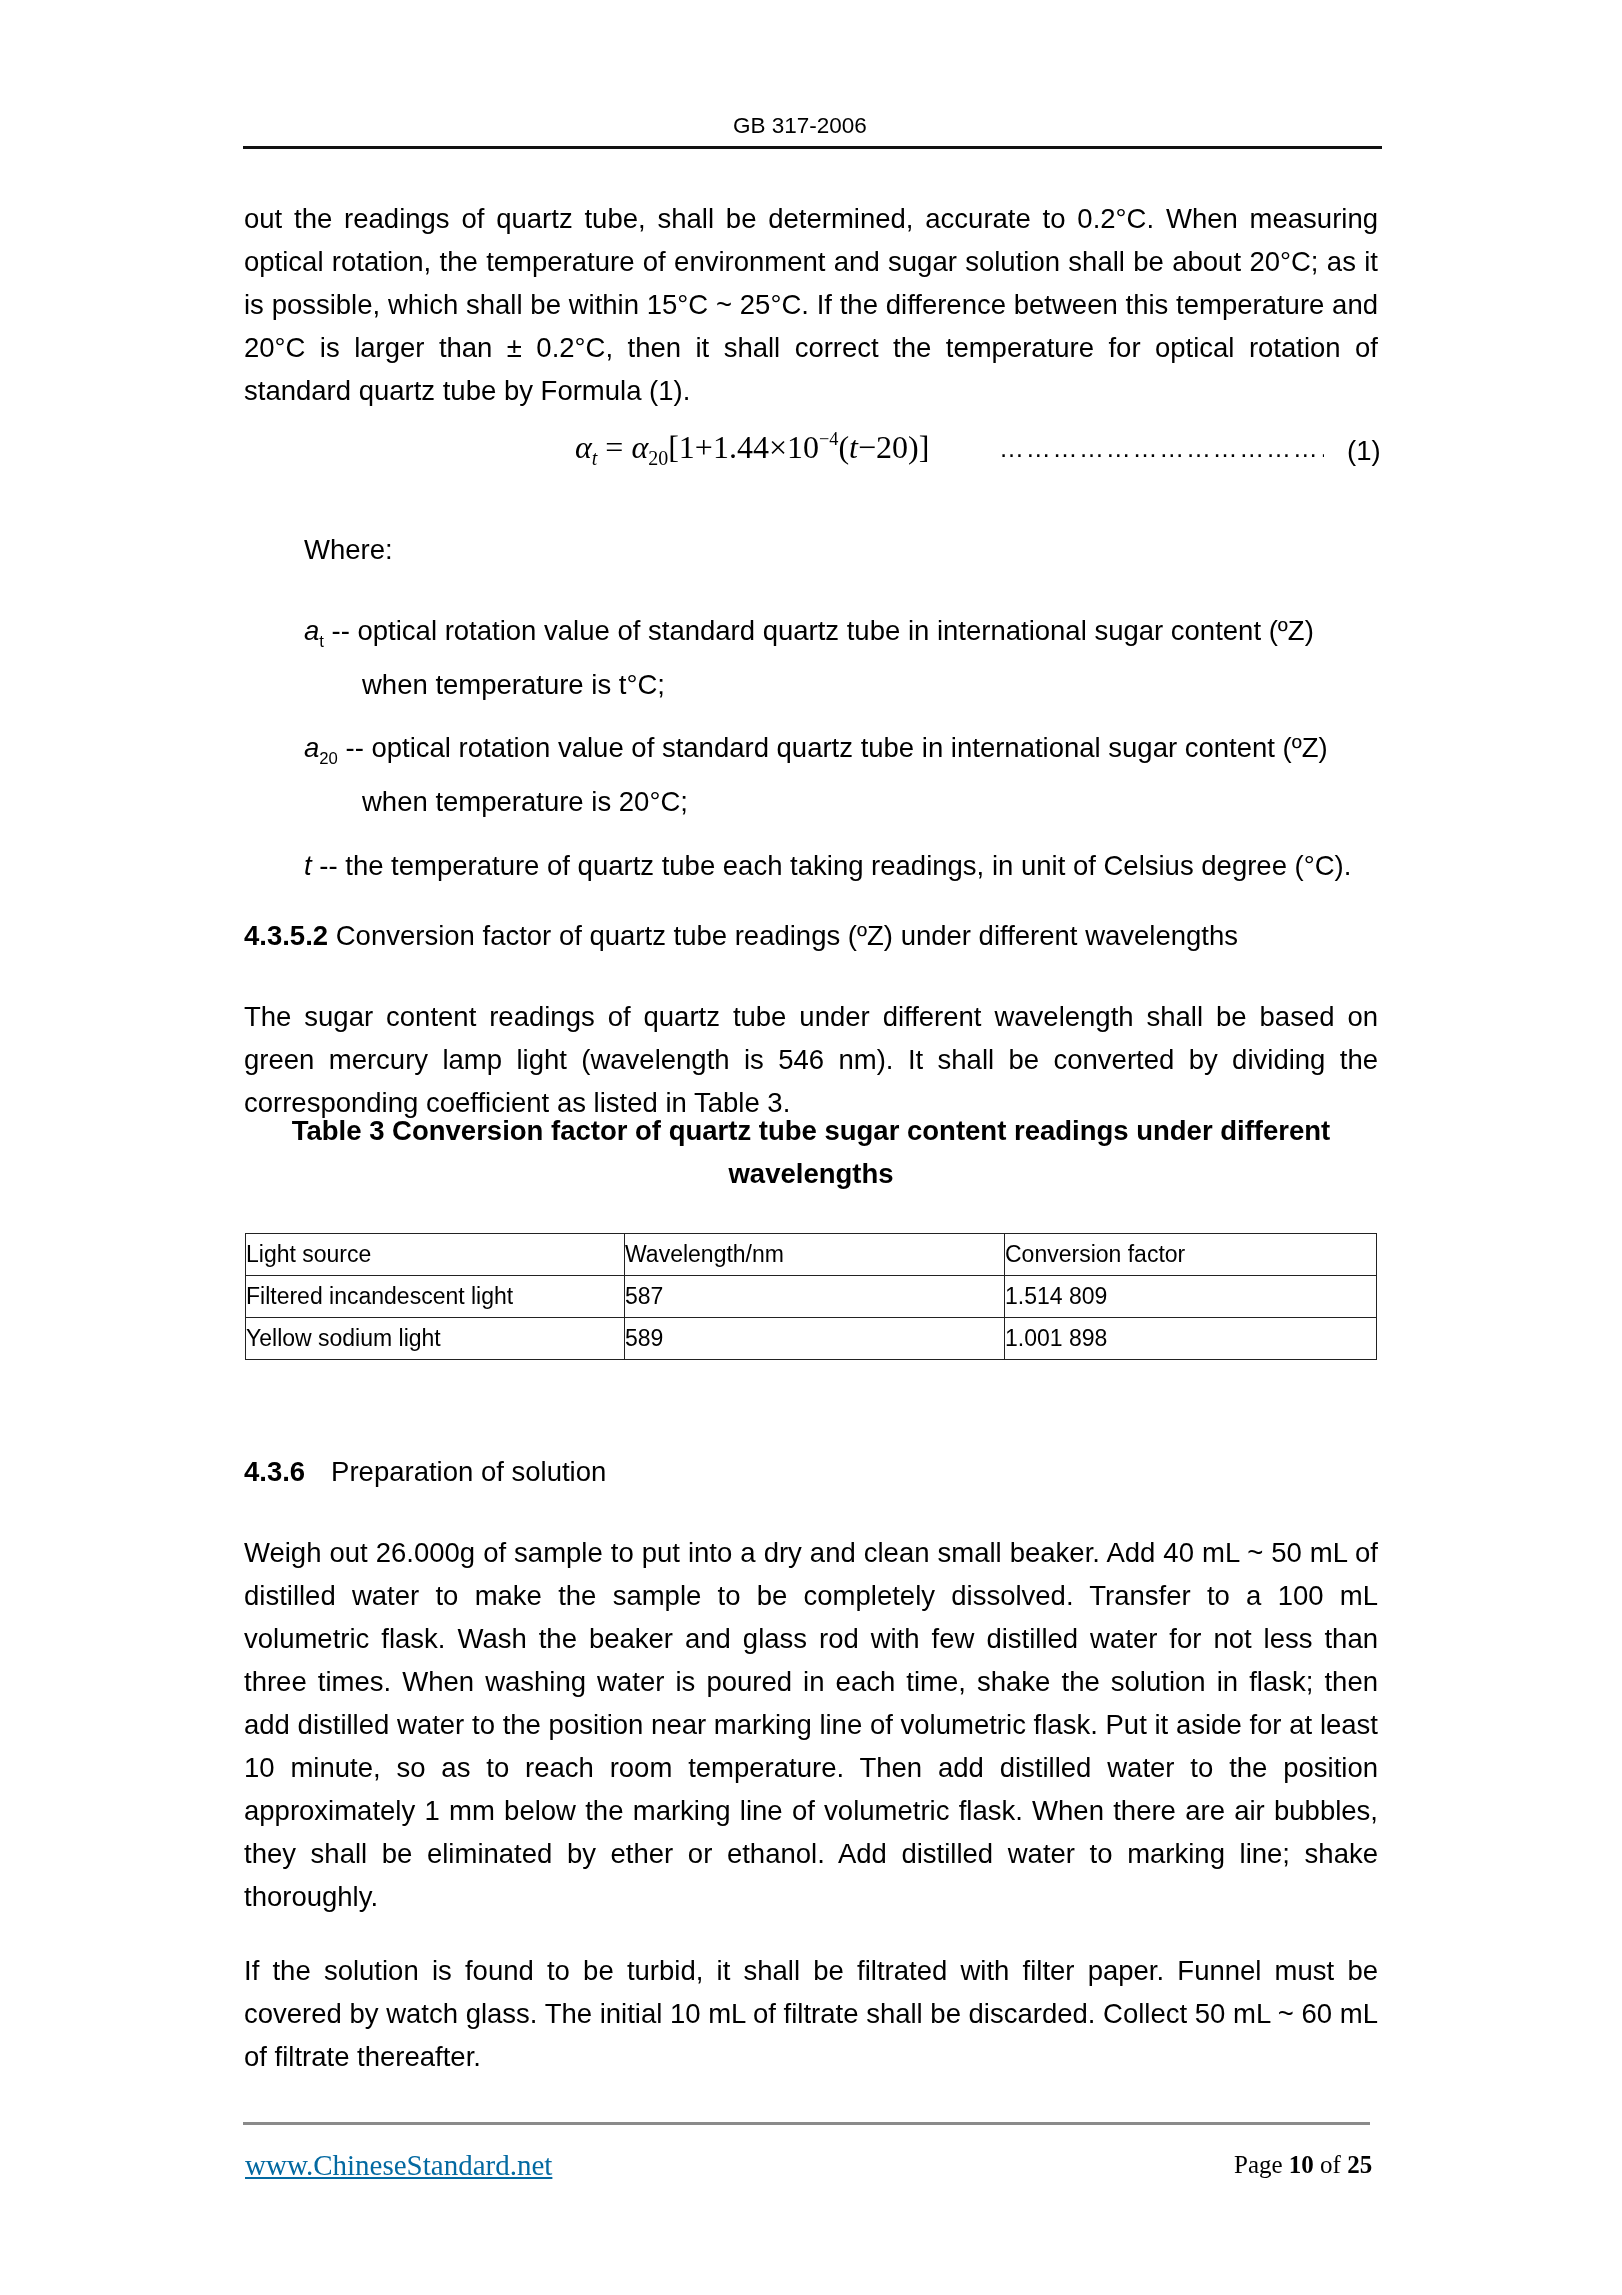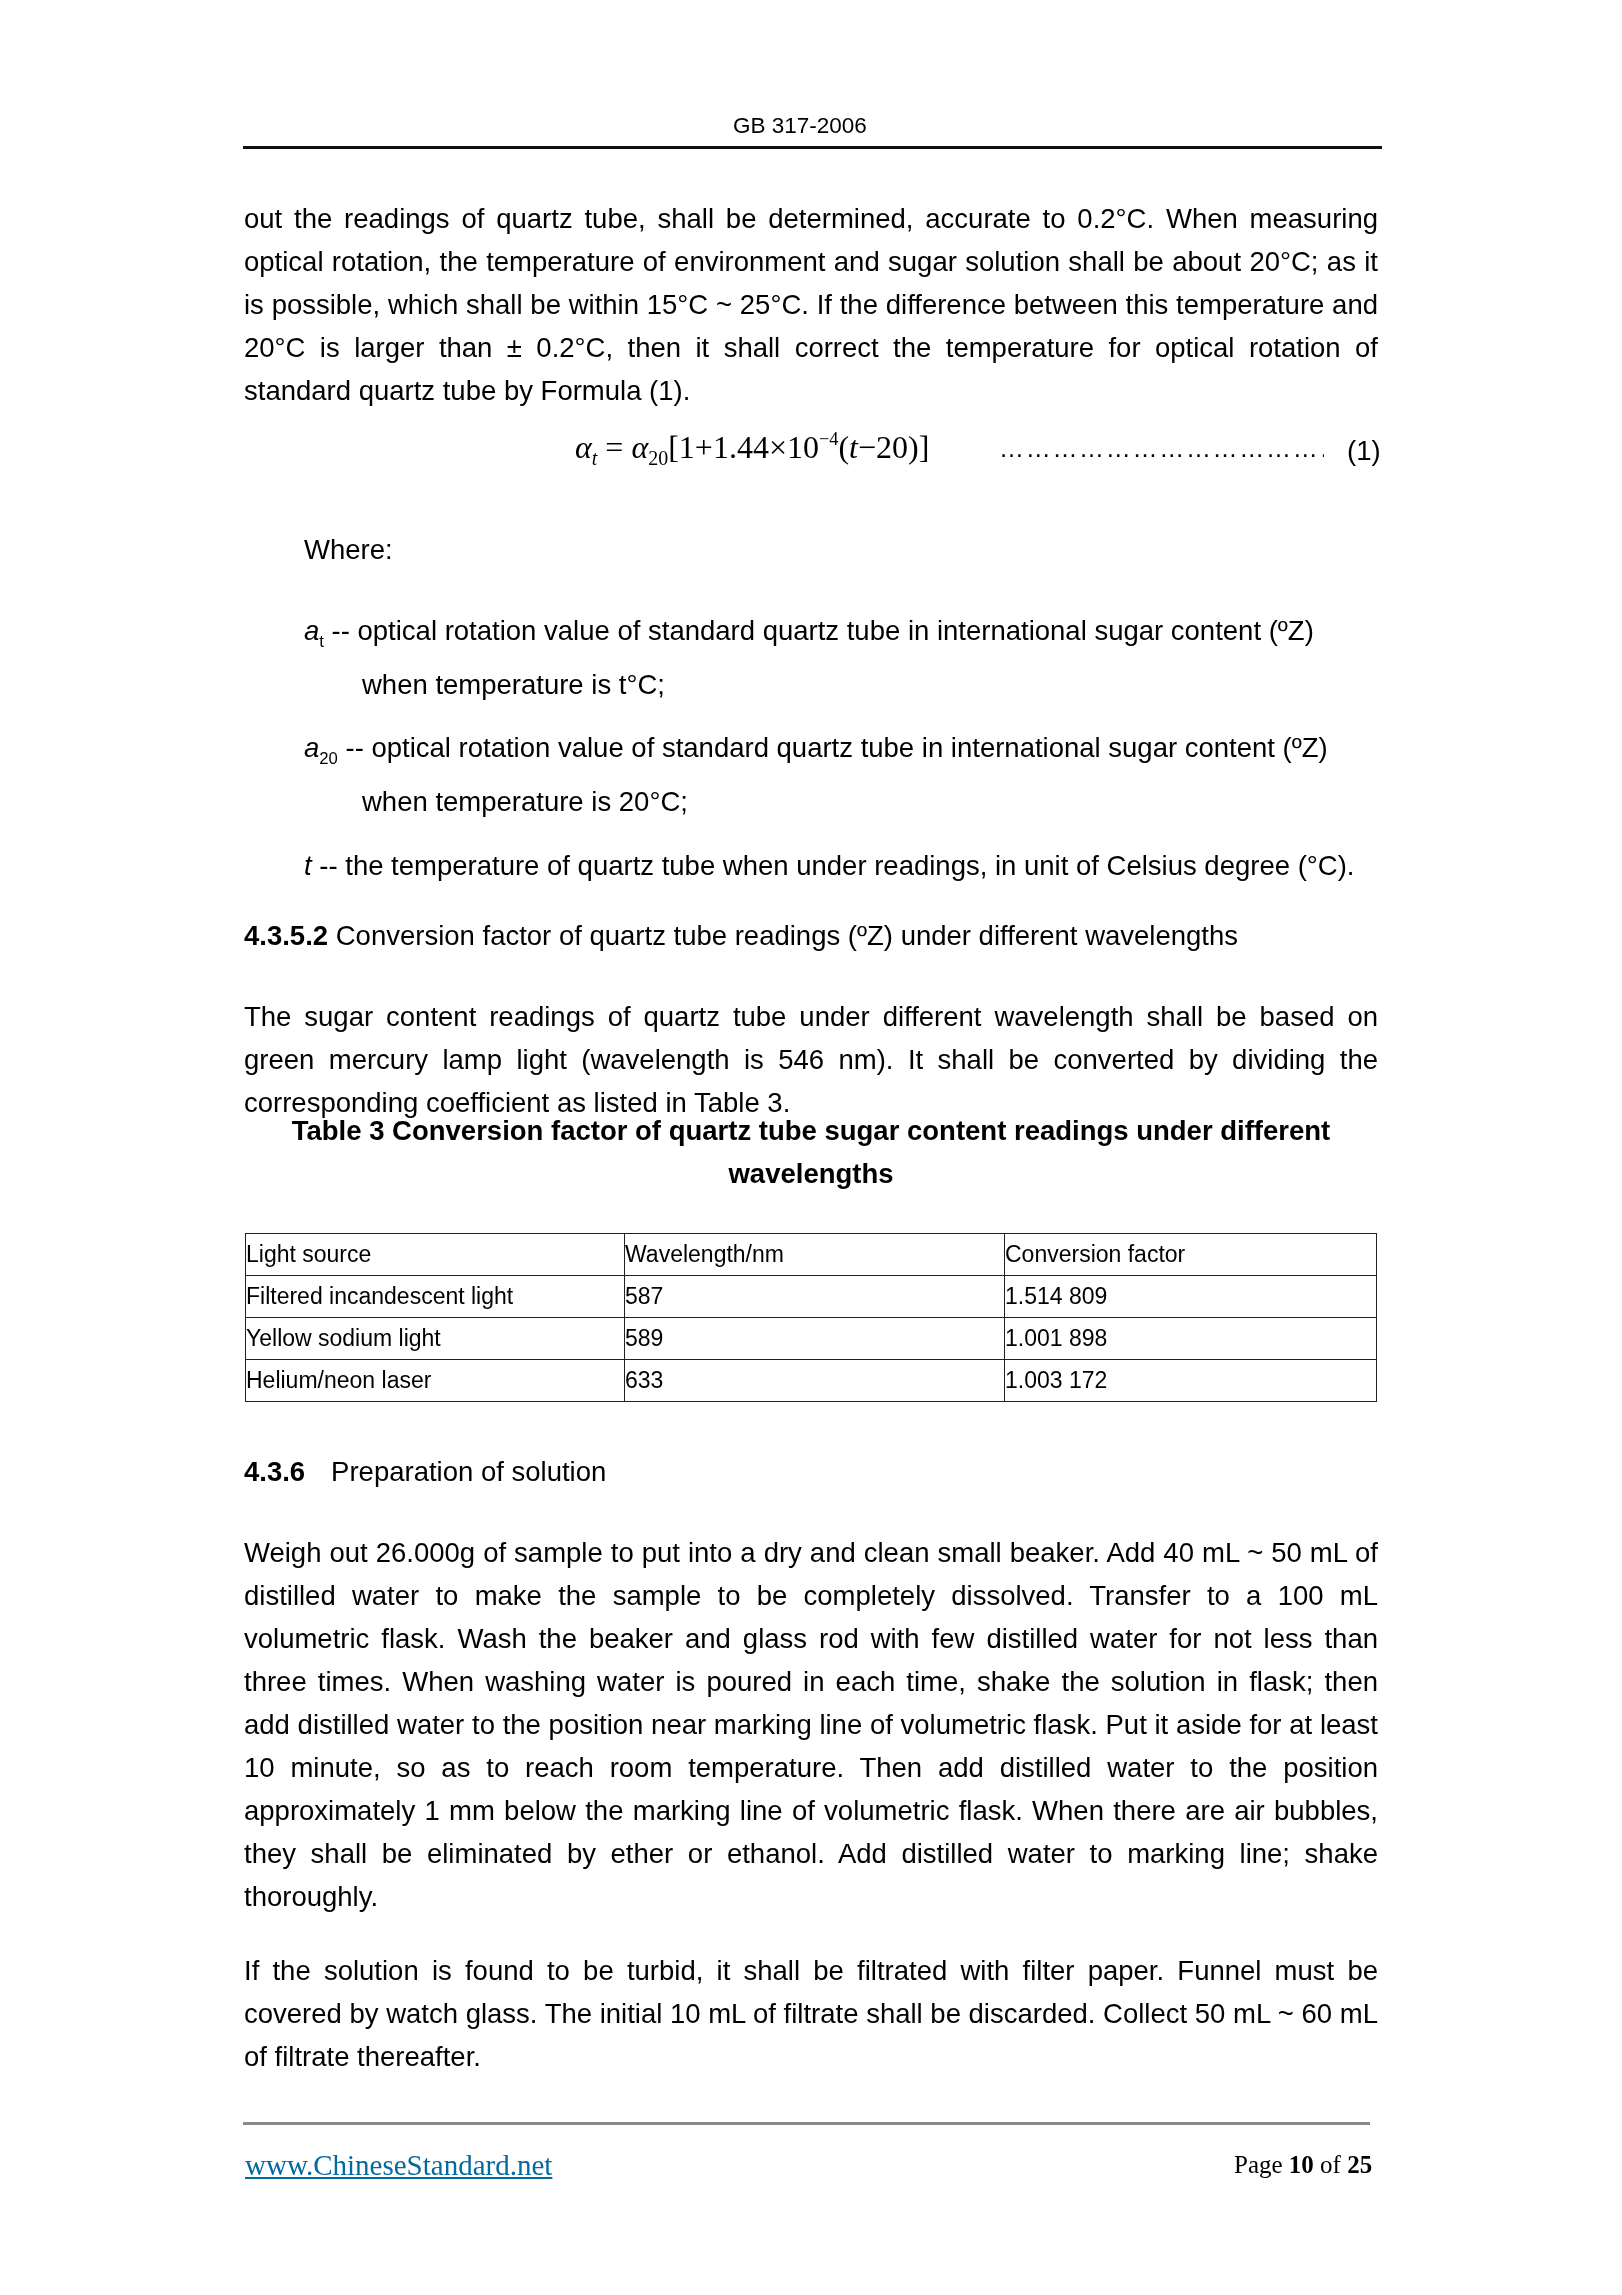--- a/index.html
+++ b/index.html
@@ -49,21 +49,21 @@
   <span class="sym">a</span><sub style="font-size:16.7px;">t</sub><span> -- optical rotation value of standard quartz tube in international sugar content (ºZ)</span>
   <span class="cont">when temperature is t°C;</span>
 </div>
 
 <div class="abs def" style="top:726px;">
   <span class="sym">a</span><sub style="font-size:16.7px;">20</sub><span> -- optical rotation value of standard quartz tube in international sugar content (ºZ)</span>
   <span class="cont">when temperature is 20°C;</span>
 </div>
 
 <div class="abs def" style="top:844px;">
-  <span class="sym">t</span><span> -- the temperature of quartz tube when under readings, in unit of Celsius degree (°C).</span>
+  <span class="sym">t</span><span> -- the temperature of quartz tube each taking readings, in unit of Celsius degree (°C).</span>
 </div>
 
 <div class="abs heading" style="top:920px;">
   <b>4.3.5.2</b>
   <span>Conversion factor of quartz tube readings (ºZ) under different wavelengths</span>
 </div>
 
 <div class="abs para" style="top:995px;">The sugar content readings of quartz tube under different wavelength shall be based on green mercury lamp light (wavelength is 546 nm). It shall be converted by dividing the corresponding coefficient as listed in Table 3.</div>
 
 <div class="abs table-title">Table 3    Conversion factor of quartz tube sugar content readings under different wavelengths</div>
@@ -78,25 +78,20 @@
   <tr>
     <td>Filtered incandescent light</td>
     <td>587</td>
     <td>1.514 809</td>
   </tr>
   <tr>
     <td>Yellow sodium light</td>
     <td>589</td>
     <td>1.001 898</td>
   </tr>
-  <tr>
-    <td>Helium/neon laser</td>
-    <td>633</td>
-    <td>1.003 172</td>
-  </tr>
 </tbody>
   </table>
 
 <div class="abs heading" style="top:1456px;">
   <b>4.3.6</b>
   <span style="margin-left:18.3px;">Preparation of solution</span>
 </div>
 
 <div class="abs para" style="top:1531px;">Weigh out 26.000g of sample to put into a dry and clean small beaker. Add 40 mL ~ 50 mL of distilled water to make the sample to be completely dissolved. Transfer to a 100 mL volumetric flask. Wash the beaker and glass rod with few distilled water for not less than three times. When washing water is poured in each time, shake the solution in flask; then add distilled water to the position near marking line of volumetric flask. Put it aside for at least 10 minute, so as to reach room temperature. Then add distilled water to the position approximately 1 mm below the marking line of volumetric flask. When there are air bubbles, they shall be eliminated by ether or ethanol. Add distilled water to marking line; shake thoroughly.</div>
 

